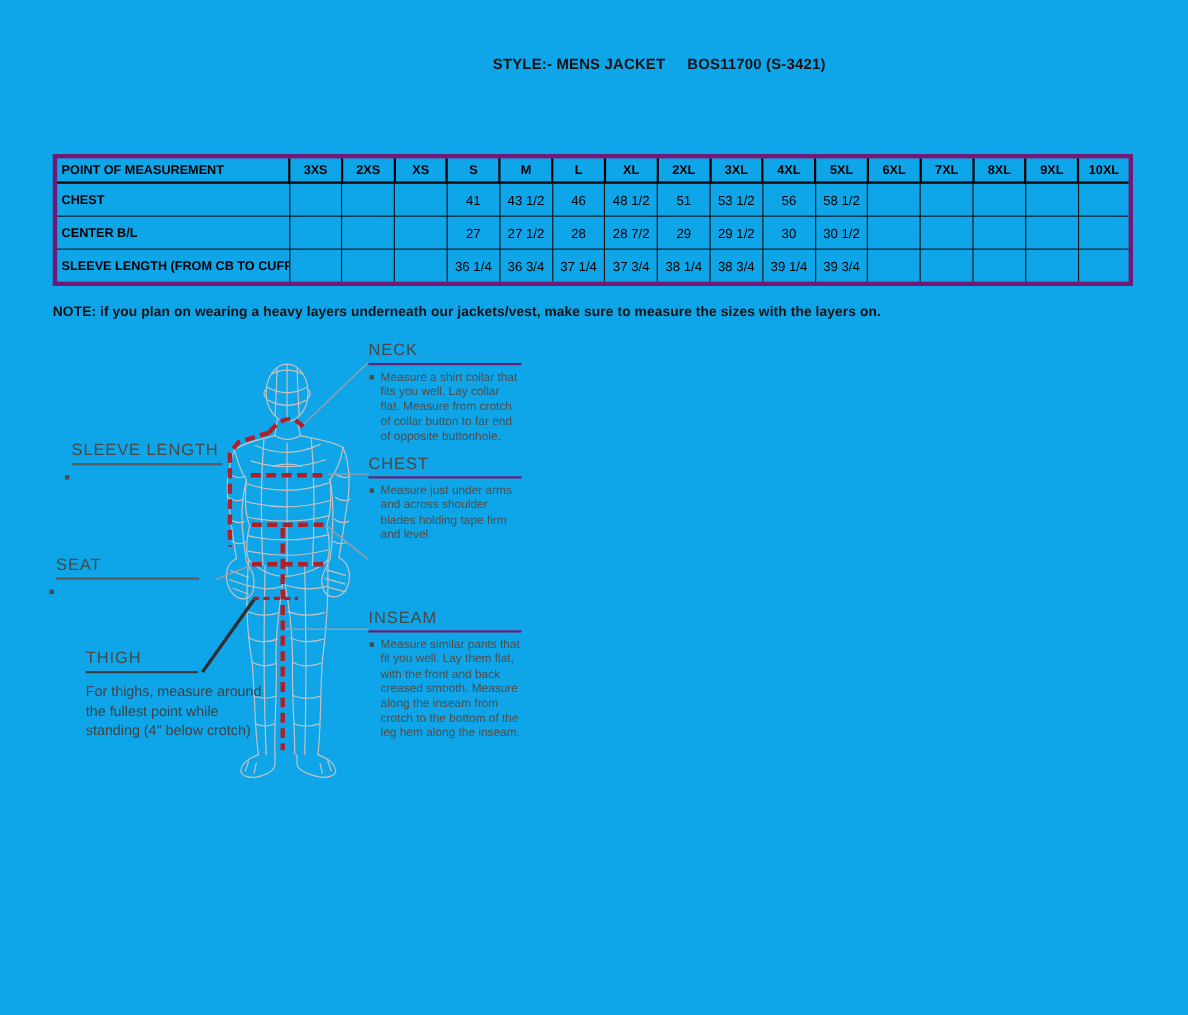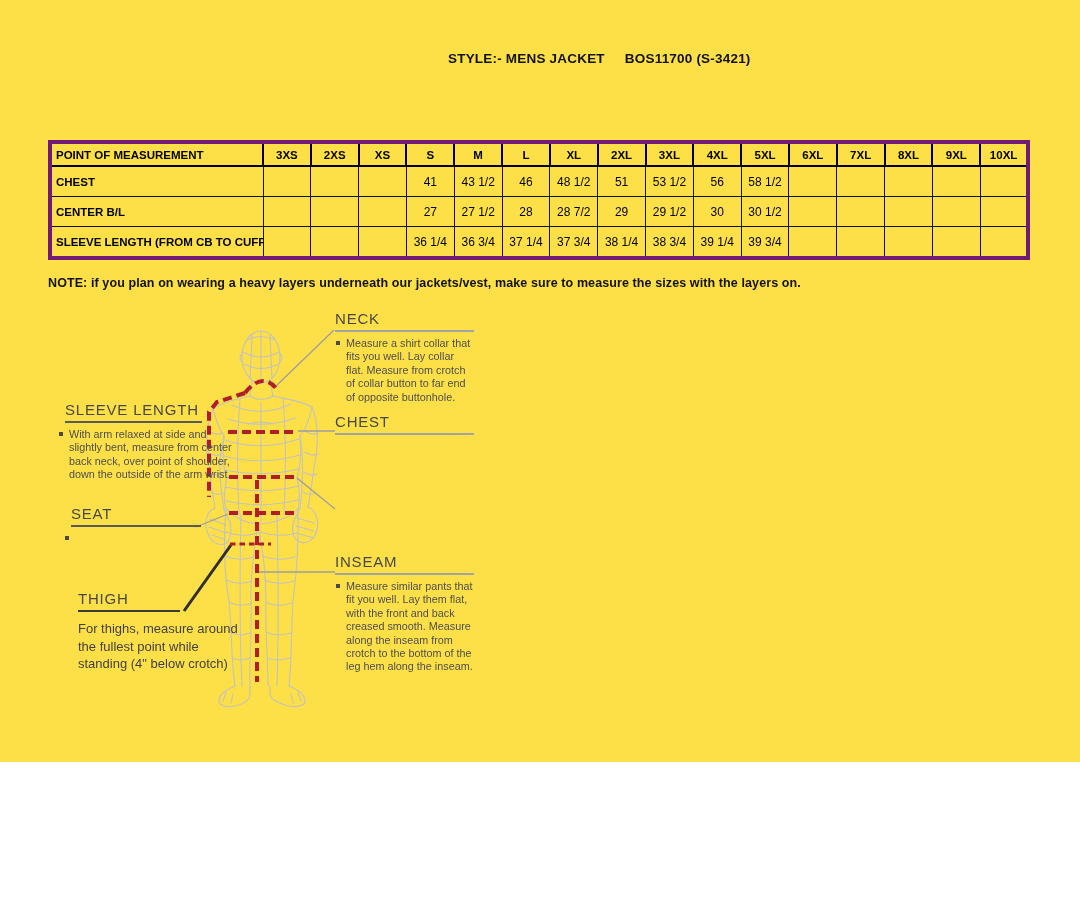--- a/index.html
+++ b/index.html
@@ -1,17 +1,17 @@
 <!DOCTYPE html>
 <html><head>
 <meta charset="utf-8">
 <style>
   html,body{margin:0;padding:0;background:#ffffff;}
   .page{
-    position:relative;width:1080px;height:762px;background:#fde047;overflow:hidden;
+    position:relative;width:1080px;height:923px;background:#0ea5e9;overflow:hidden;
     font-family:"Liberation Sans","DejaVu Sans",sans-serif;color:#111;
   }
   
   .title-row{
     position:absolute;left:448px;top:51px;display:inline-flex;gap:20px;
     font-size:13.5px;font-weight:bold;color:#121212;letter-spacing:.2px;white-space:nowrap;
   }
   
   table.size{
     position:absolute;left:48px;top:140px;width:982px;border-collapse:collapse;table-layout:fixed;
@@ -28,31 +28,31 @@
   .note{
     position:absolute;left:48px;top:276px;font-size:12.5px;font-weight:bold;color:#121212;
     width:960px;letter-spacing:.1px;
   }
   
   svg.fig{position:absolute;left:0;top:0;width:1080px;height:923px;}
   
   .sec{position:absolute;color:#4c4c4c;}
   .sec-title{
     font-size:15px;letter-spacing:.8px;color:#484848;
-    border-bottom:2px solid #a3a3a3;padding-bottom:3px;
+    border-bottom:2px solid #701a75;padding-bottom:3px;
   }
   .sec-text{position:relative;padding-left:11px;font-size:10.8px;line-height:1.24;margin-top:5px;color:#4e4e4e;}
   .bullet{position:absolute;left:1px;top:4px;width:4px;height:4px;background:#4a4a4a;}
   .sec-neck  {left:335px;top:310px;width:139px;}
   .sec-chest {left:335px;top:413px;width:139px;}
   .sec-waist {left:335px;top:491px;width:139px;}
   .sec-inseam{left:335px;top:553px;width:139px;}
   .sec-sleeve{left:58px;top:401px;width:176px;}
   .sec-sleeve .sec-title{margin-left:7px;width:137px;border-color:#5a5a5a;}
-  .sec-seat  {left:64px;top:505px;width:176px;}
+  .sec-seat  {left:44px;top:505px;width:176px;}
   .sec-seat .sec-title{margin-left:7px;width:130px;border-color:#5a5a5a;}
   .sec-thigh {left:78px;top:590px;width:160px;}
   .sec-thigh .sec-title{width:102px;border-bottom:2.5px solid #3a3a3a;}
   .sec-thigh .sec-text{padding-left:0;font-size:13px;line-height:1.35;margin-top:8px;color:#414141;}
 </style>
 </head>
 <body>
 
 <div class="page">
 
@@ -277,36 +277,39 @@
   <div class="sec sec-neck">
     <div class="sec-title">NECK</div>
     <div class="sec-text">
       <span class="bullet"></span>
       <span>Measure a shirt collar that fits you well. Lay collar flat. Measure from crotch of collar button to far end of opposite buttonhole.</span>
     </div>
   </div>
 
   <div class="sec sec-chest">
     <div class="sec-title">CHEST</div>
+    <div class="sec-text">
+      <span class="bullet"></span>
+      <span>Measure just under arms and across shoulder blades holding tape firm and level.</span>
+    </div>
   </div>
 
 
   <div class="sec sec-inseam">
     <div class="sec-title">INSEAM</div>
     <div class="sec-text">
       <span class="bullet"></span>
       <span>Measure similar pants that fit you well. Lay them flat, with the front and back creased smooth. Measure along the inseam from crotch to the bottom of the leg hem along the inseam.</span>
     </div>
   </div>
 
   <div class="sec sec-sleeve">
     <div class="sec-title">SLEEVE LENGTH</div>
     <div class="sec-text">
       <span class="bullet"></span>
-      <span>With arm relaxed at side and slightly bent, measure from center back neck, over point of shoulder, down the outside of the arm wrist.</span>
     </div>
   </div>
 
   <div class="sec sec-seat">
     <div class="sec-title">SEAT</div>
     <div class="sec-text">
       <span class="bullet"></span>
     </div>
   </div>
 

